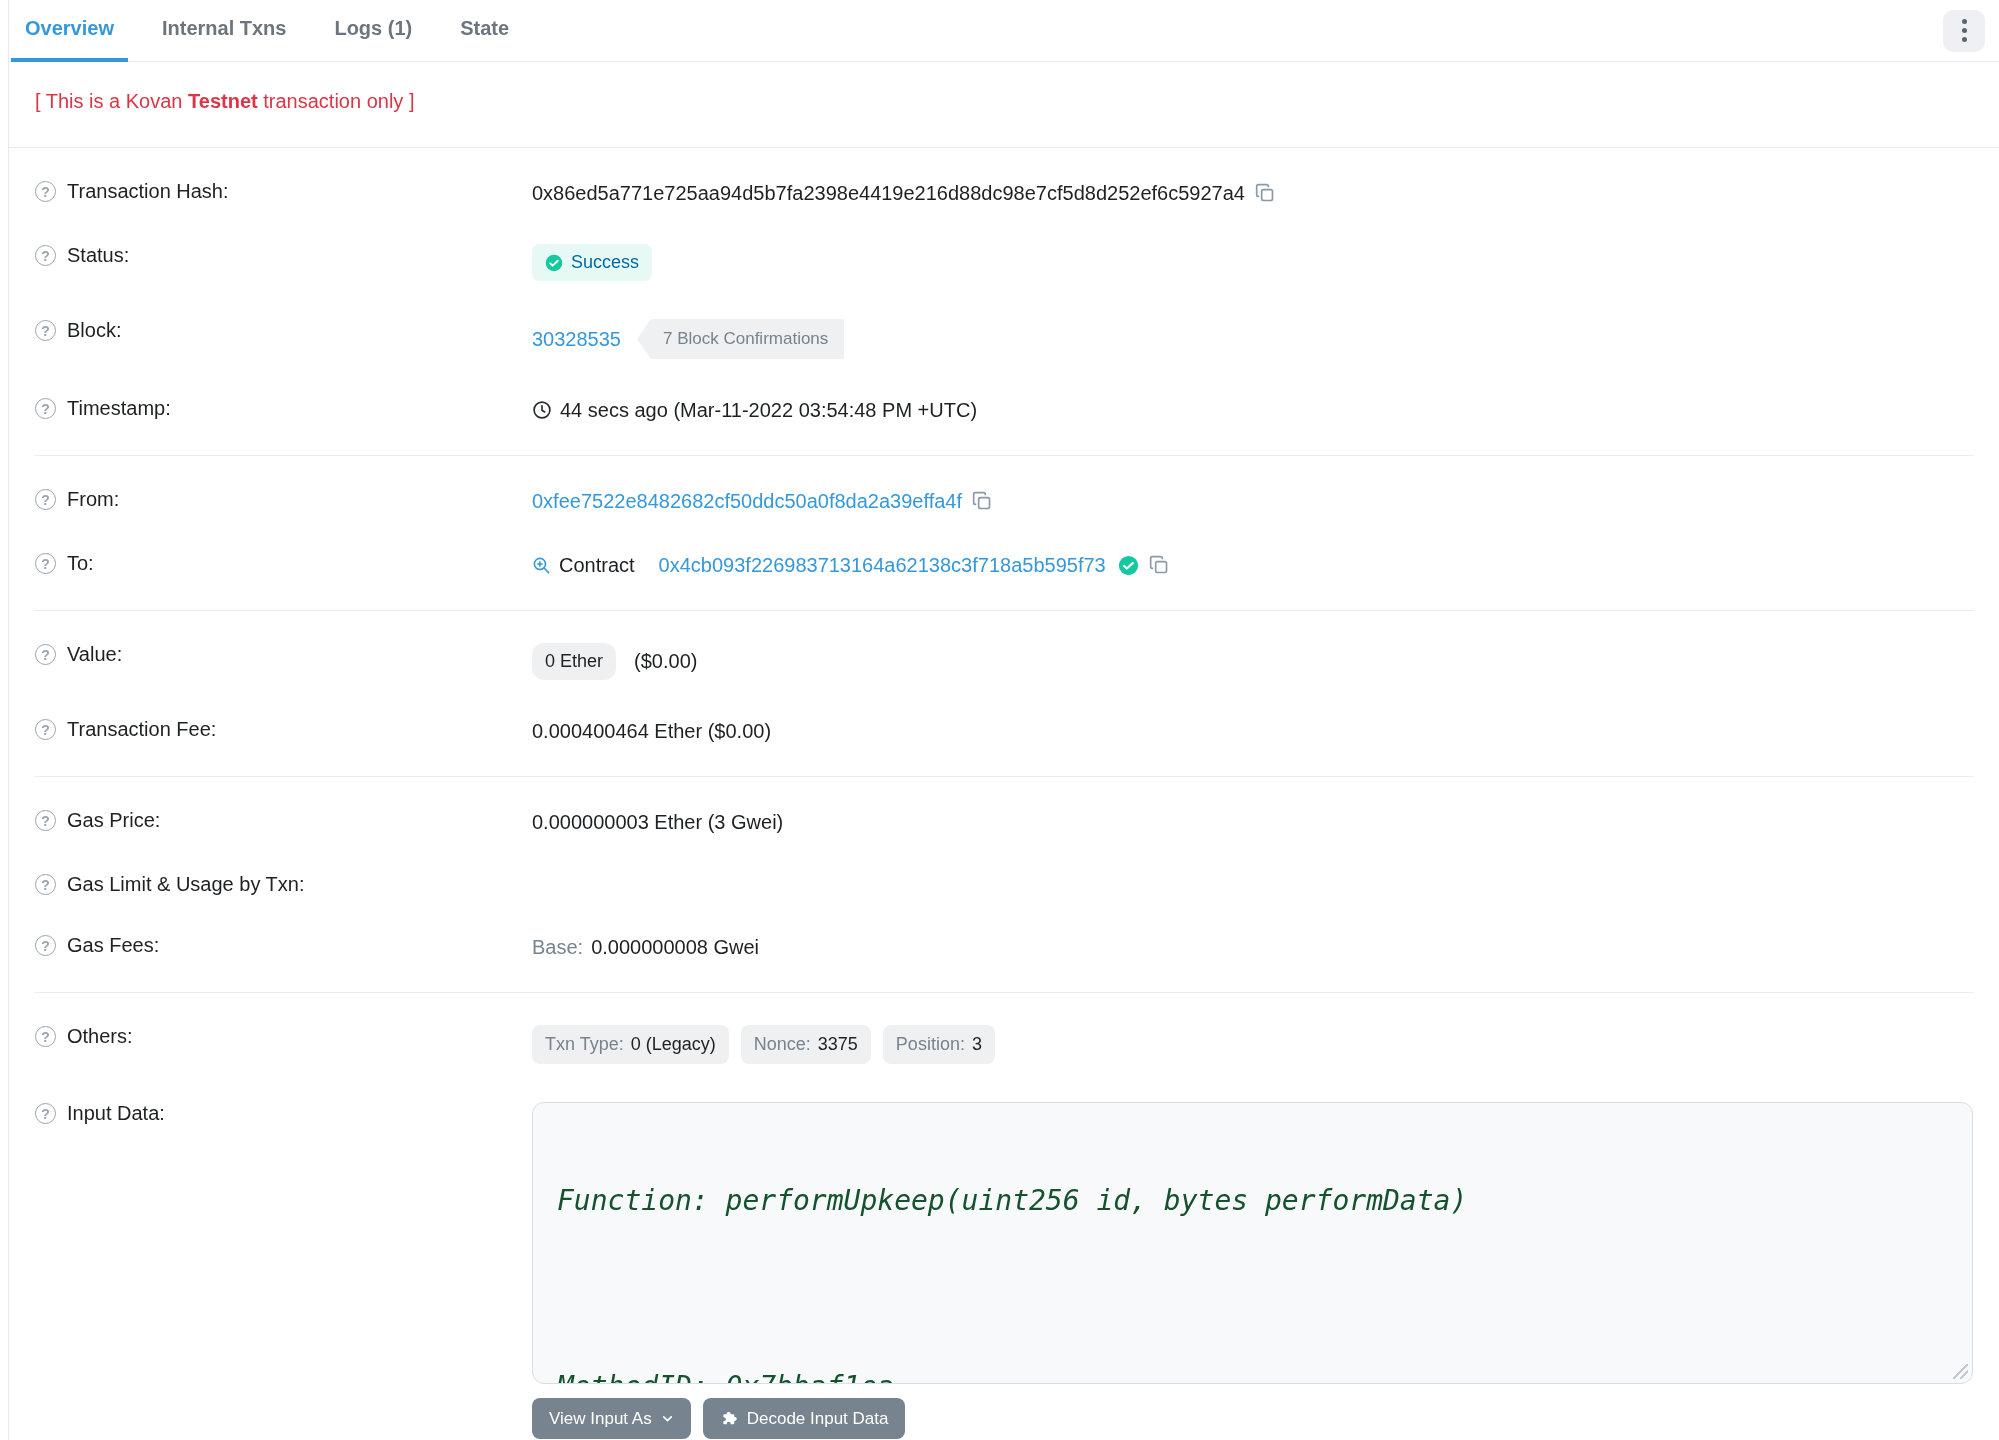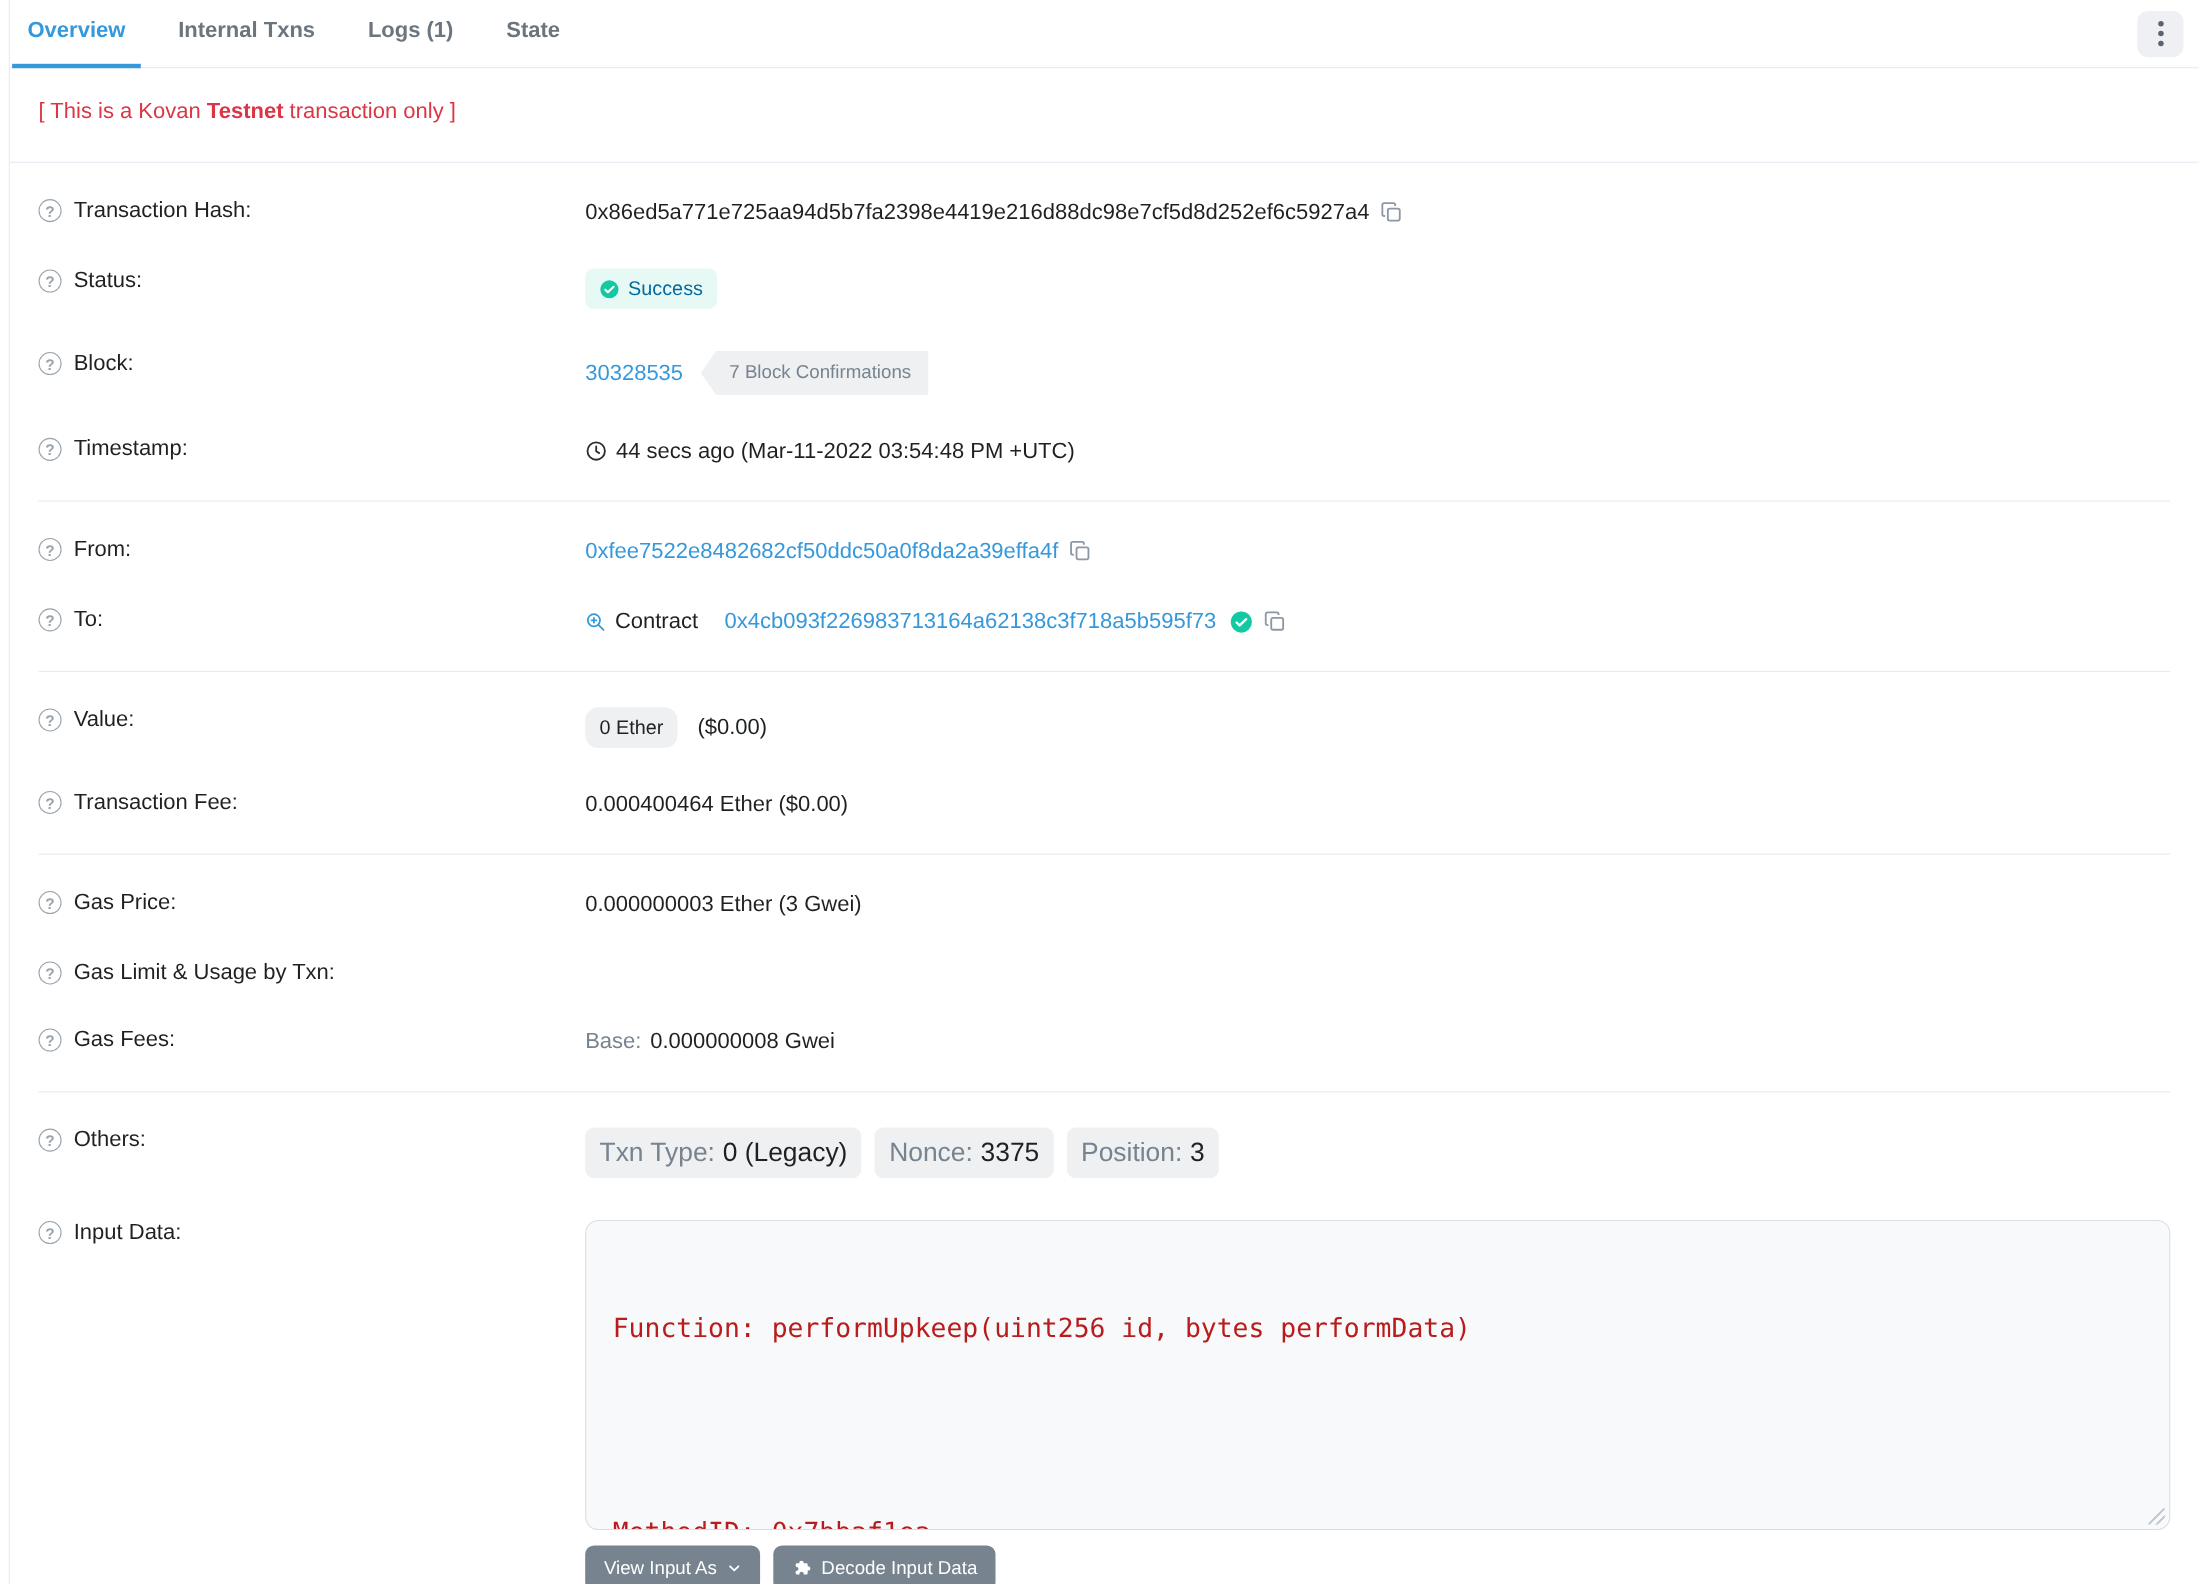--- a/index.html
+++ b/index.html
@@ -32,38 +32,38 @@
            font-size:14px; font-weight:700; display:inline-flex; align-items:center; justify-content:center;
            flex:none; cursor:pointer; }
   .row-value { flex:1; display:flex; align-items:center; min-height:26px; }
   a.link { color:#3498db; text-decoration:none; cursor:pointer; }
   .icon-btn { background:none; border:none; cursor:pointer; display:inline-flex; align-items:center; margin-left:10px; }
 
   .badge-success { background:#e7f9f4; color:#0369a1; font-size:18px; font-weight:500;
                    padding:8px 13px; border-radius:8px; display:inline-flex; align-items:center; gap:8px; }
   .badge-conf { background:#eef0f2; color:#77838f; font-size:17px; padding:10px 16px 10px 26px; margin-left:16px;
                 clip-path:polygon(0 50%, 14px 0, 100% 0, 100% 100%, 14px 100%); }
-  .badge-soft { background:rgba(119,131,143,.12); border-radius:8px; padding:9px 13px; font-size:24px;
+  .badge-soft { background:rgba(119,131,143,.12); border-radius:8px; padding:9px 13px; font-size:18px;
                 color:#1e2022; display:inline-flex; gap:7px; align-items:center;justify-content:center; }
   .badge-soft .k { color:#77838f; }
   .others-group { display:flex; gap:12px; }
   .ether-badge { background:rgba(119,131,143,.12); border-radius:12px; padding:8px 13px; font-size:18px; margin-right:18px; }
 
   .gas-sep { color:#c8cfd8; margin:0 16px; font-size:20px; }
   .red-annotation { border:3px solid #ff1500; padding:8px 12px; display:inline-flex; }
   .gray-k { color:#77838f; margin-right:8px; }
   .clock-wrap { display:inline-flex; align-items:center; margin-right:8px; }
   .contract-word { margin:0 24px 0 8px; }
 
   
   .inputrow { padding-bottom:28px; }
   .input-area { flex:1; display:block; }
   .inputbox { width:100%; height:282px; background:#f8f9fa; border:1px solid #d9dee5; border-radius:12px;
               padding:20px 24px; overflow:hidden; position:relative; white-space:pre;
-              font-family:"DejaVu Sans Mono", monospace; font-size:24px; line-height:31px; color:#b91c1c; }
+              font-family:"DejaVu Sans Mono", monospace; font-size:28px; line-height:31px; color:#14532d;font-style:italic; }
   .inputbox .blank { height:31px; }
   .resize-grip { position:absolute; right:4px; bottom:4px; width:15px; height:15px;
                  background:
                    linear-gradient(135deg, transparent 0 46%, #c3cad3 46% 54%, transparent 54% 70%, #c3cad3 70% 78%, transparent 78%); }
   .btnrow { margin-top:14px; display:flex; gap:12px; }
   .btn { background:#77838f; color:#fff; border:none; border-radius:8px; font-size:17px; height:41px;
          padding:0 17px; display:inline-flex; align-items:center; gap:9px; cursor:pointer;
          font-family:"Liberation Sans", sans-serif; }
 </style>
 </head>

